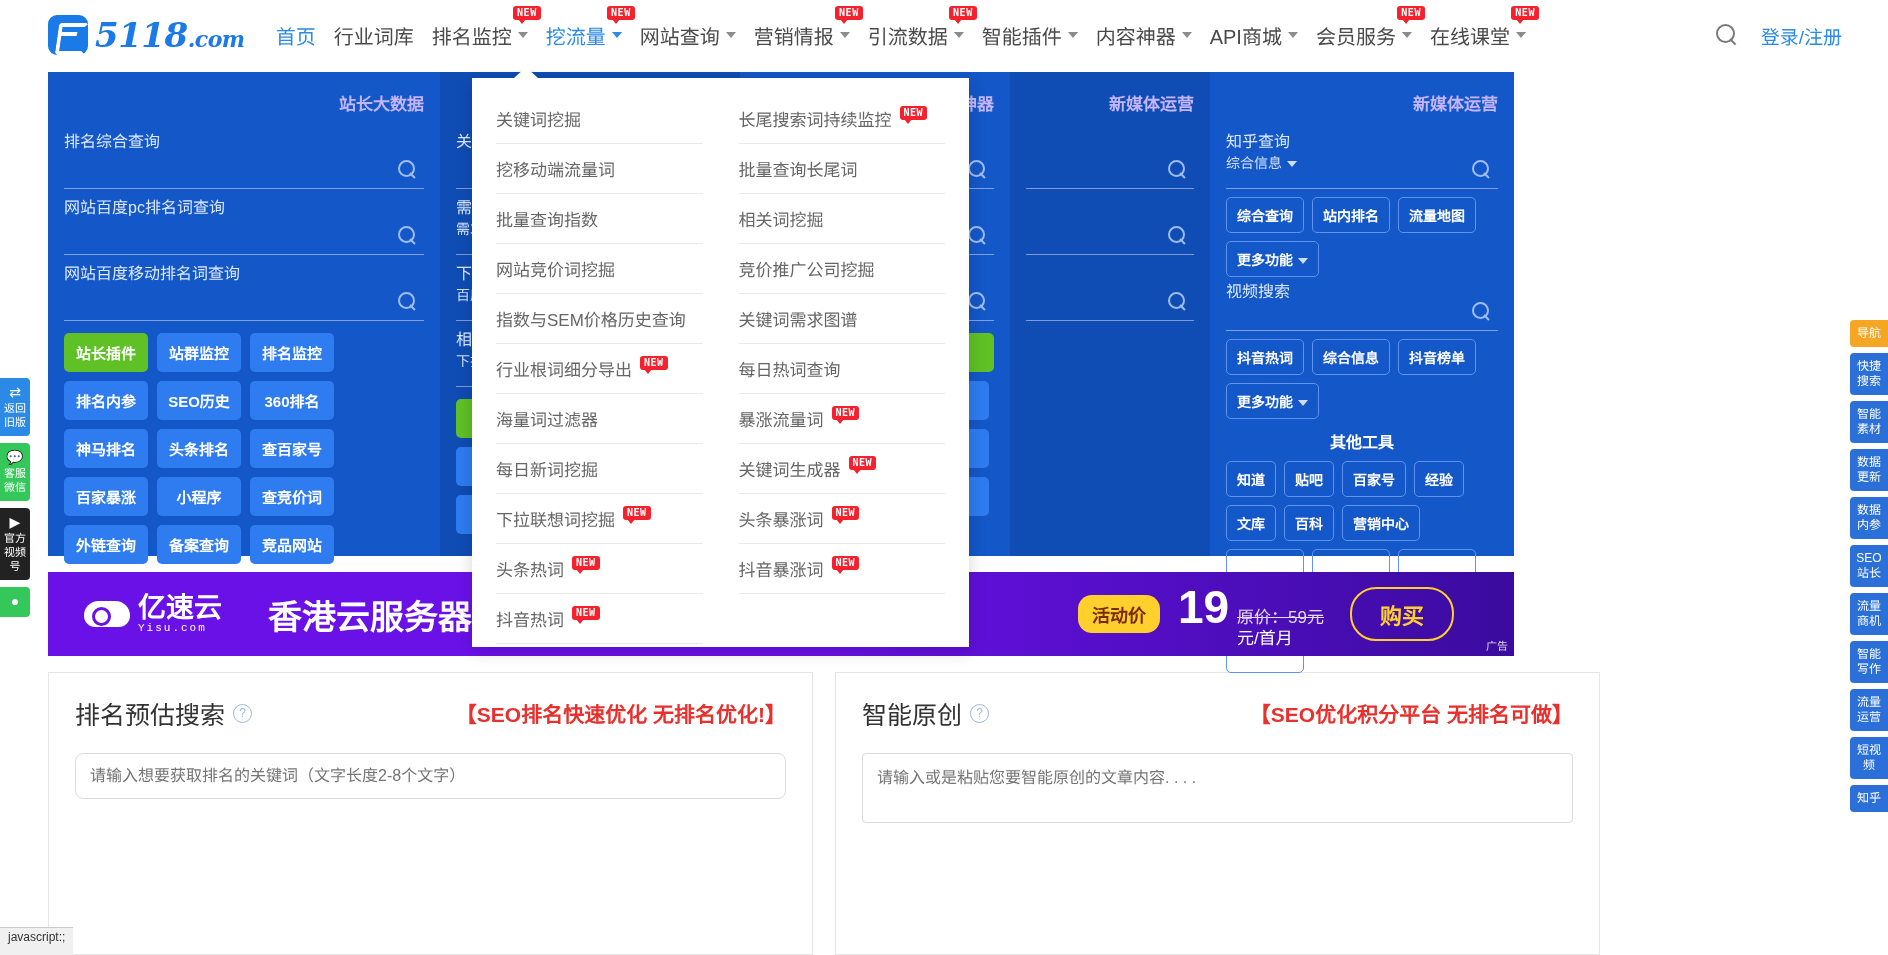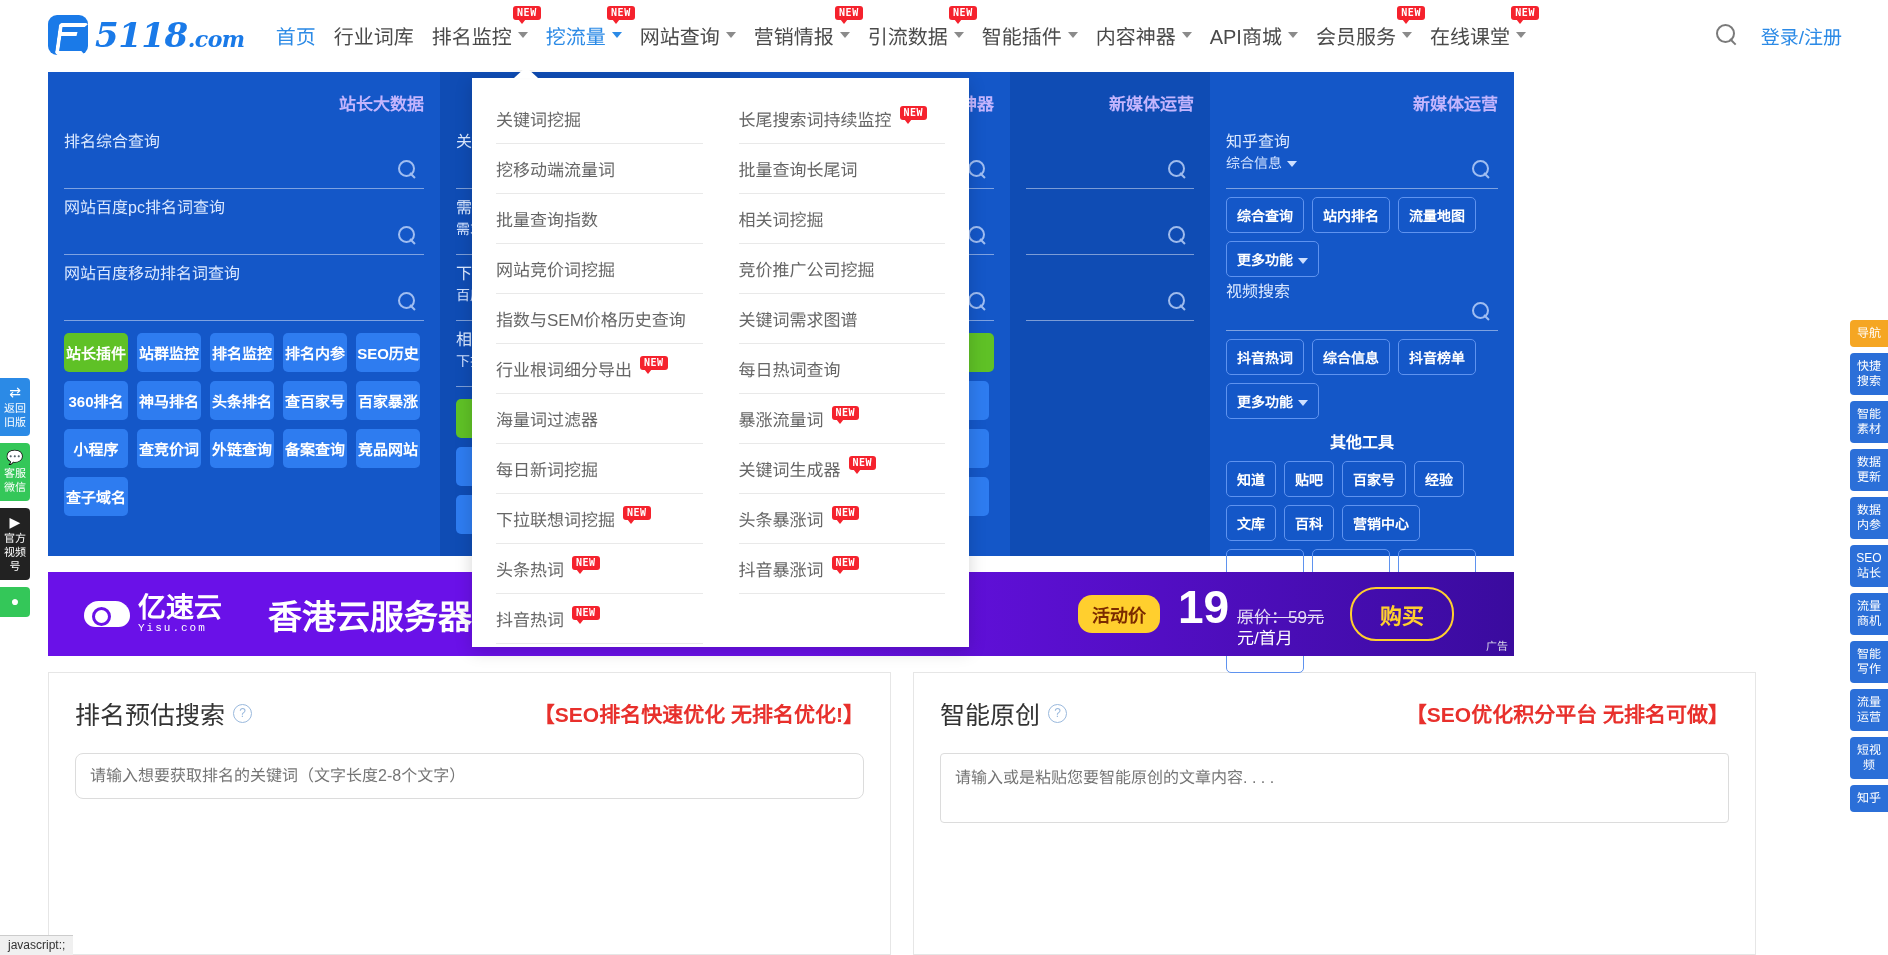--- a/index.html
+++ b/index.html
@@ -141,21 +141,21 @@
     vertical-align: middle;
   }
 
   .chips { display: flex; flex-wrap: wrap; gap: 9px; margin-top: 12px; }
   .chip {
     background: #2e7cf0; color: #fff; border-radius: 5px;
     font-size: 15px; font-weight: bold;
     padding: 9px 0; text-align: center; cursor: pointer;
     white-space: nowrap;
   }
-  .c1 .chip { width: 64px; }
+  .c1 .chip { width: 84px; }
   .c2 .chip { width: 124px; }
   .c3 .chip { width: 112px; }
   .chip.green { background: #5fc126; }
   .chip.wide { width: 100%; }
 
   .smalltitle {
     text-align: center; color: #fff; font-weight: bold;
     font-size: 16px; margin: 10px 0 4px 0;
   }
   .btnrow { display: flex; gap: 8px; margin-top: 8px; flex-wrap: wrap; }
@@ -277,21 +277,21 @@
     cursor: pointer; white-space: nowrap;
   }
   .ad-mark {
     position: absolute; right: 6px; bottom: 3px;
     color: #d9d9e8; font-size: 11px;
   }
 
   
   .bottomwrap {
     position: absolute; left: 48px; top: 672px;
-    width: 1708px; height: 283px; z-index: 5;
+    width: 1552px; height: 283px; z-index: 5;
     display: flex; gap: 22px;
   }
   .card {
     background: #fff; border: 1px solid #e6e6e6;
     flex: 1; padding: 22px 26px; position: relative;
   }
   .card-head { display: flex; align-items: center; }
   .card-title {
     font-size: 25px; color: #333; font-weight: normal; white-space: nowrap;
   }
@@ -315,21 +315,21 @@
   .card-textarea {
     margin-top: 22px; width: 100%; height: 70px;
     border: 1px solid #dcdcdc; border-radius: 4px;
     padding: 10px 14px; font-size: 16px; color: #a8a8a8;
     font-family: "Liberation Sans", sans-serif;
     resize: none; background: #fff;
   }
 
   
   .statusbar {
-    position: absolute; left: 0; bottom: 0; height: 20px;
+    position: absolute; left: 0; bottom: 0; height: 28px;
     background: #f0f0f0; border-top: 1px solid #ccc;
     color: #333; font-size: 12px; padding: 2px 8px; z-index: 90;
     font-family: "Liberation Sans", sans-serif;
   }
 </style>
 </head>
 <body>
 
 <div class="topnav">
   <div class="logo">

